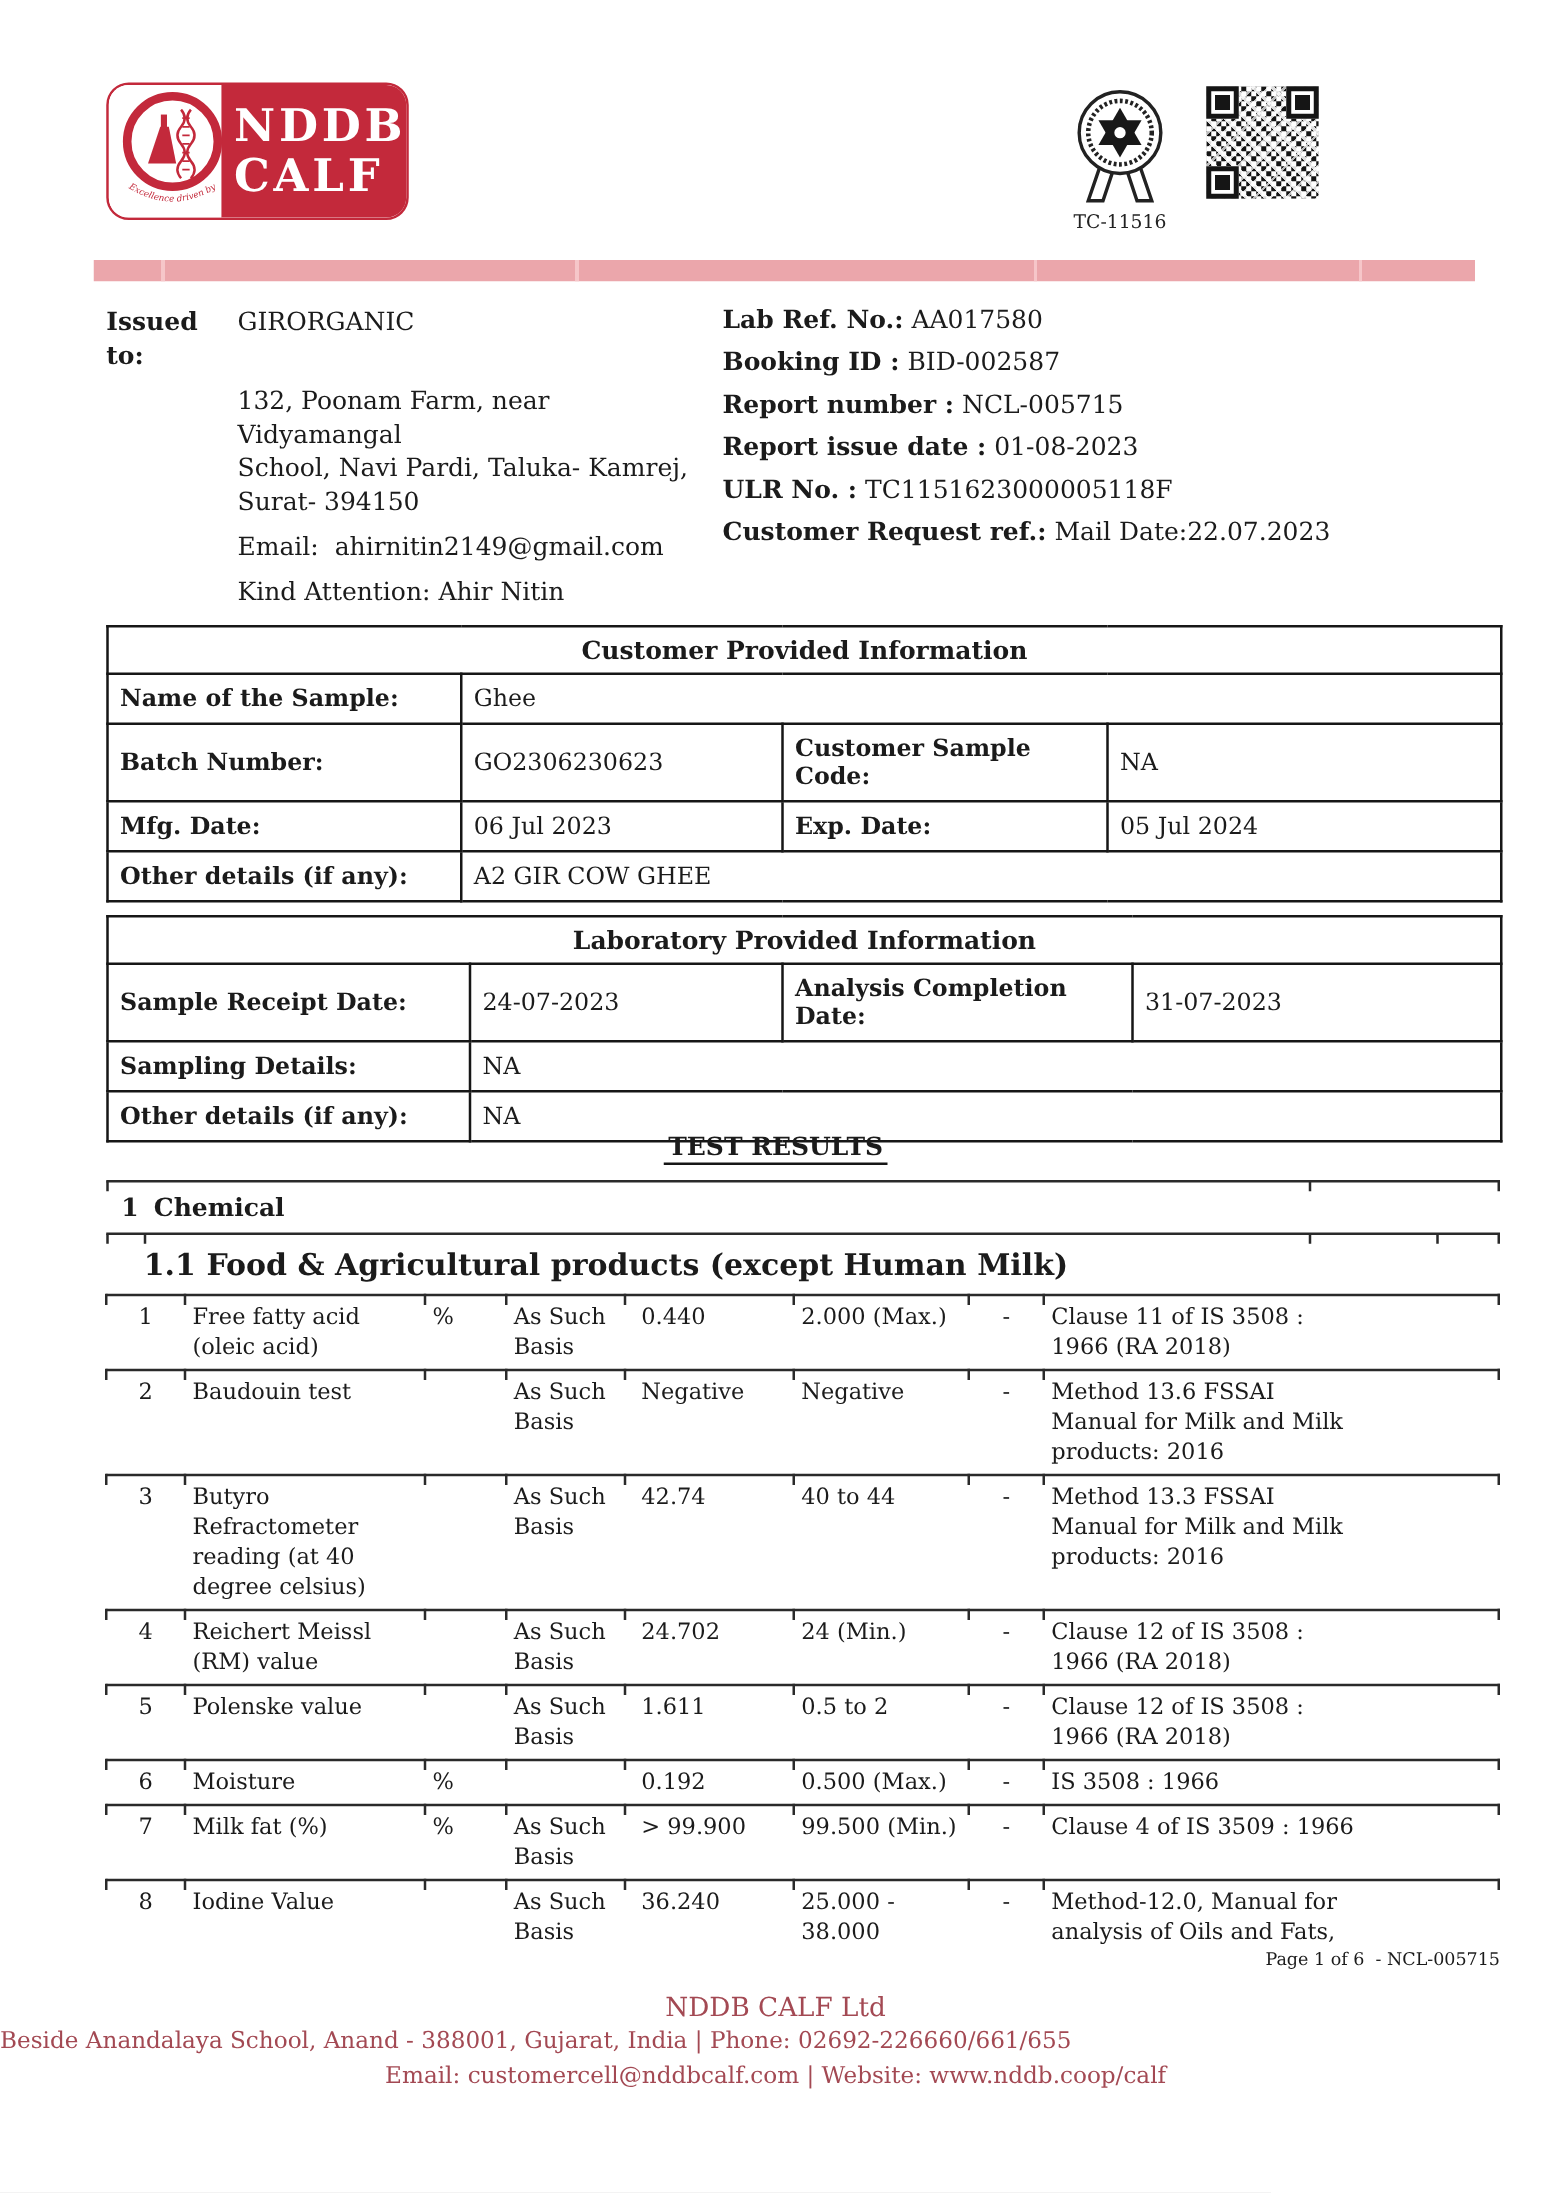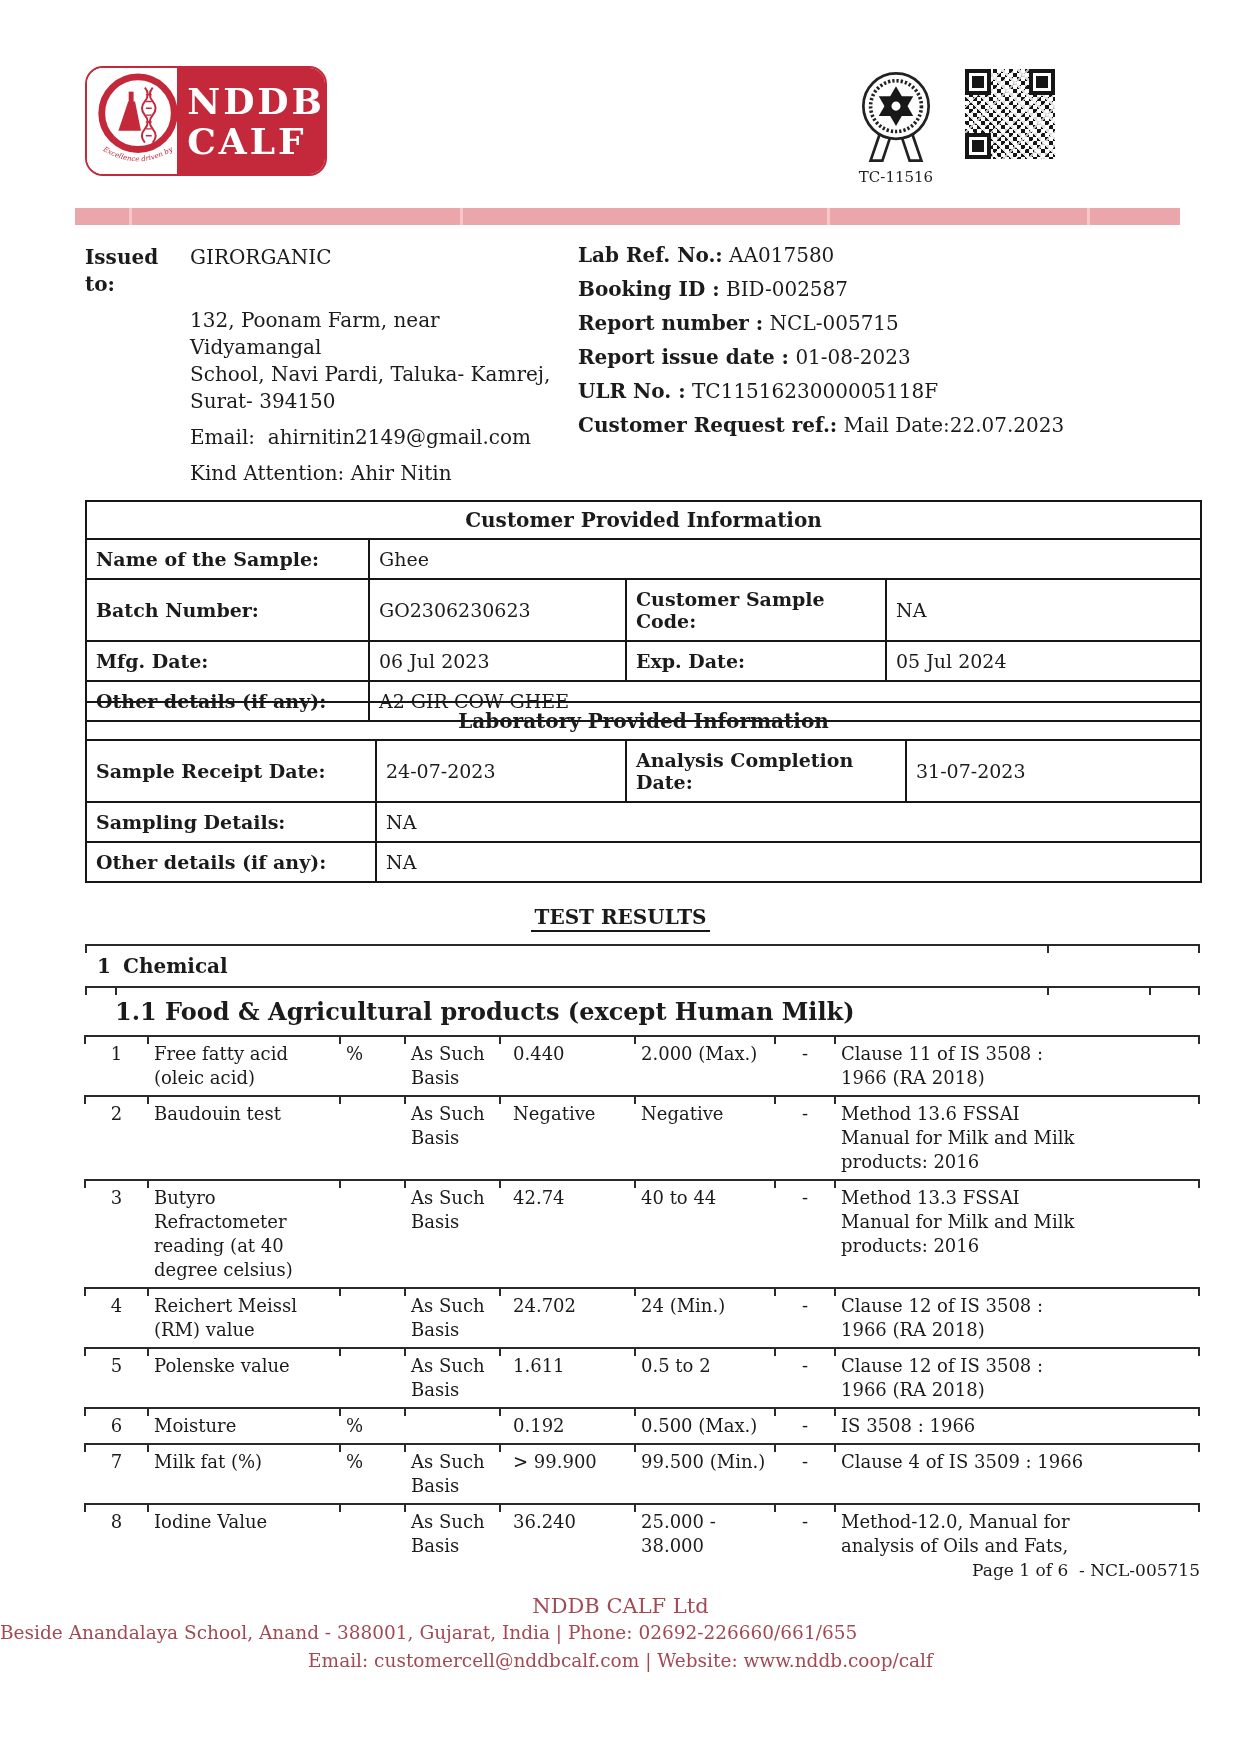--- a/index.html
+++ b/index.html
@@ -40,21 +40,21 @@
   .issued .attn{margin-left:105px;margin-top:9px;}
   .meta{position:absolute;left:578px;top:244px;width:600px;font-size:20px;}
   .meta .mrow{margin-bottom:12px;line-height:22px;}
   .meta .mlabel{font-weight:bold;}
 
   
   table.info{position:absolute;left:85px;border-collapse:collapse;width:1115px;table-layout:fixed;font-size:19px;}
   table.info td{border:2px solid #161616;padding:8px 9px;vertical-align:middle;overflow:hidden;}
   table.info td.title{font-weight:bold;text-align:center;font-size:20px;padding:6px;}
   table.info td.l{font-weight:bold;}
-  #cust-table{top:500px;} #lab-table{top:701px;}
+  #cust-table{top:500px;} #lab-table{top:732px;}
 
   
   .tr-heading{position:absolute;left:0;top:905px;width:1241px;text-align:center;}
   .tr-heading span{font-size:20px;font-weight:bold;border-bottom:2.5px solid #161616;padding:0 4px 1px;}
   .results{position:absolute;left:85px;top:944px;width:1115px;}
   .rule{position:relative;border-top:2.5px solid #2a2a2a;height:0;}
   .rule i{position:absolute;top:-1px;height:8px;border-left:2px solid #2a2a2a;}
   .sec1{font-size:20px;font-weight:bold;padding:8px 0 8px 12px;}
   .sec1 .no{display:inline-block;width:26px;}
   .sec2{font-size:24px;font-weight:bold;padding:9px 0 9px 30px;}
@@ -67,21 +67,21 @@
   .c-par{width:192px;}
   .c-unit{width:65px;}
   .c-basis{width:95px;}
   .c-res{width:135px;padding-left:13px !important;}
   .c-spec{width:140px;white-space:pre-line;}
   th.c-spec{text-align:center !important;}
   .c-loq{width:60px;text-align:center !important;}
   .c-meth{width:365px;padding-right:115px !important;}
 
   
-  .page-line{position:absolute;left:85px;top:1560px;width:1115px;text-align:right;font-size:17px;white-space:pre-wrap;}
+  .page-line{position:absolute;left:85px;top:1560px;width:1115px;text-align:right;font-size:14px;white-space:pre-wrap;}
   .f-company{position:absolute;left:0;top:1594px;width:1241px;text-align:center;font-size:21px;color:#a34953;}
   .f-addr{position:absolute;left:0;top:1622px;width:1241px;font-size:18.5px;color:#a34953;}
   .f-contact{position:absolute;left:0;top:1650px;width:1241px;text-align:center;font-size:18.5px;color:#a34953;}
 </style>
 </head>
 <body>
 
 <div class="page">
 
   <div class="logo">

